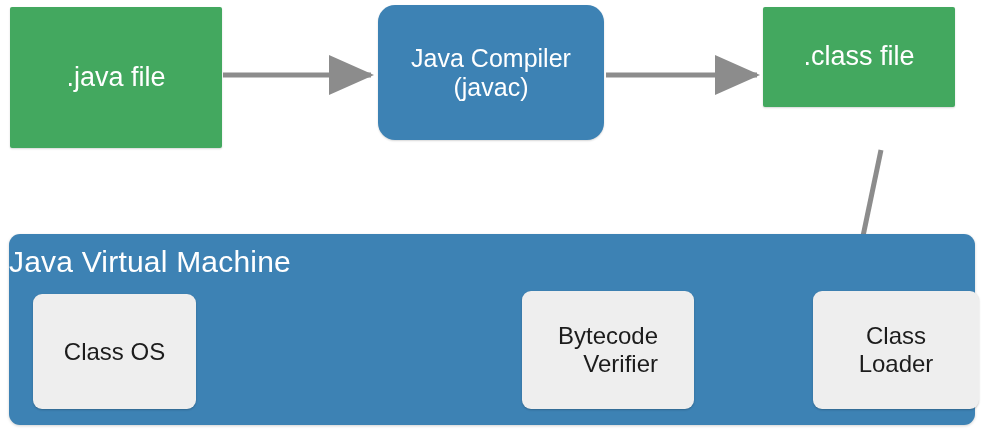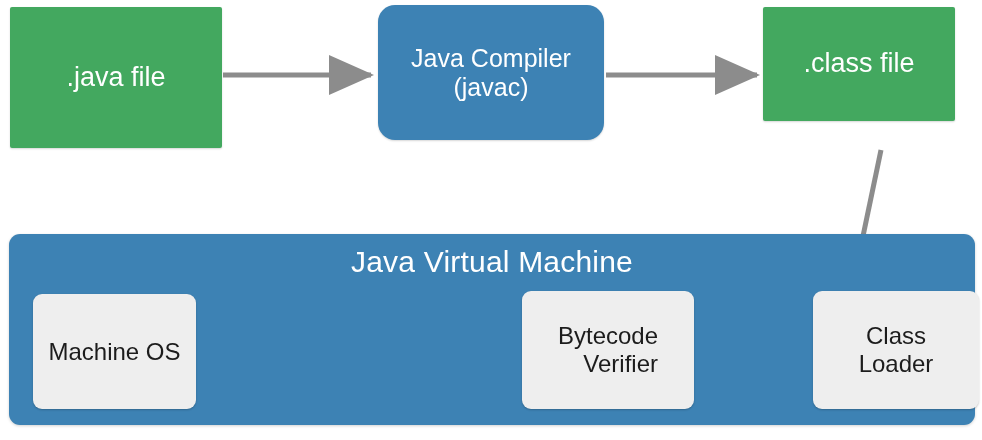--- a/index.html
+++ b/index.html
@@ -60,21 +60,20 @@
     box-sizing: border-box;
     background: #3d82b4;
     border-radius: 11px;
     box-shadow: 0 1px 3px rgba(0,0,0,0.18);
   }
   .jvm-title {
     position: absolute;
     left: 0;
     right: 0;
     top: 11px;
-    text-align: center;
     color: #ffffff;
     font-size: 30px;
     letter-spacing: 0.2px;
   }
 
   
   .node-light {
     background: #eeeeee;
     color: #1c1c1c;
     border-radius: 9px;
@@ -137,30 +136,30 @@
 
   <div class="node node-green" style="left:10px; top:7px; width:212px; height:141px;">
     <span class="label">.java file</span>
   </div>
 
   <div class="node node-blue" style="left:378px; top:5px; width:226px; height:135px;">
     <span class="label">Java Compiler
 (javac)</span>
   </div>
 
-  <div class="node node-green" style="left:763px; top:7px; width:192px; height:114px;">
+  <div class="node node-green" style="left:763px; top:7px; width:192px; height:100px;">
     <span class="label">.class file</span>
   </div>
 
   <div class="container-jvm" style="left:9px; top:234px; width:966px; height:191px;">
     <div class="jvm-title">Java Virtual Machine</div>
   </div>
 
   <div class="node node-light" style="left:33px; top:294px; width:163px; height:115px;">
-    <span class="label">Machine OS</span>
+    <span class="label">Class OS</span>
   </div>
 
 
   <div class="node node-light" style="left:522px; top:291px; width:172px; height:118px;text-align:right;">
     <span class="label">Bytecode
 Verifier</span>
   </div>
 
   <div class="node node-light" style="left:769px; top:291px; width:166px; height:118px;margin-left:44px;">
     <span class="label">Class

